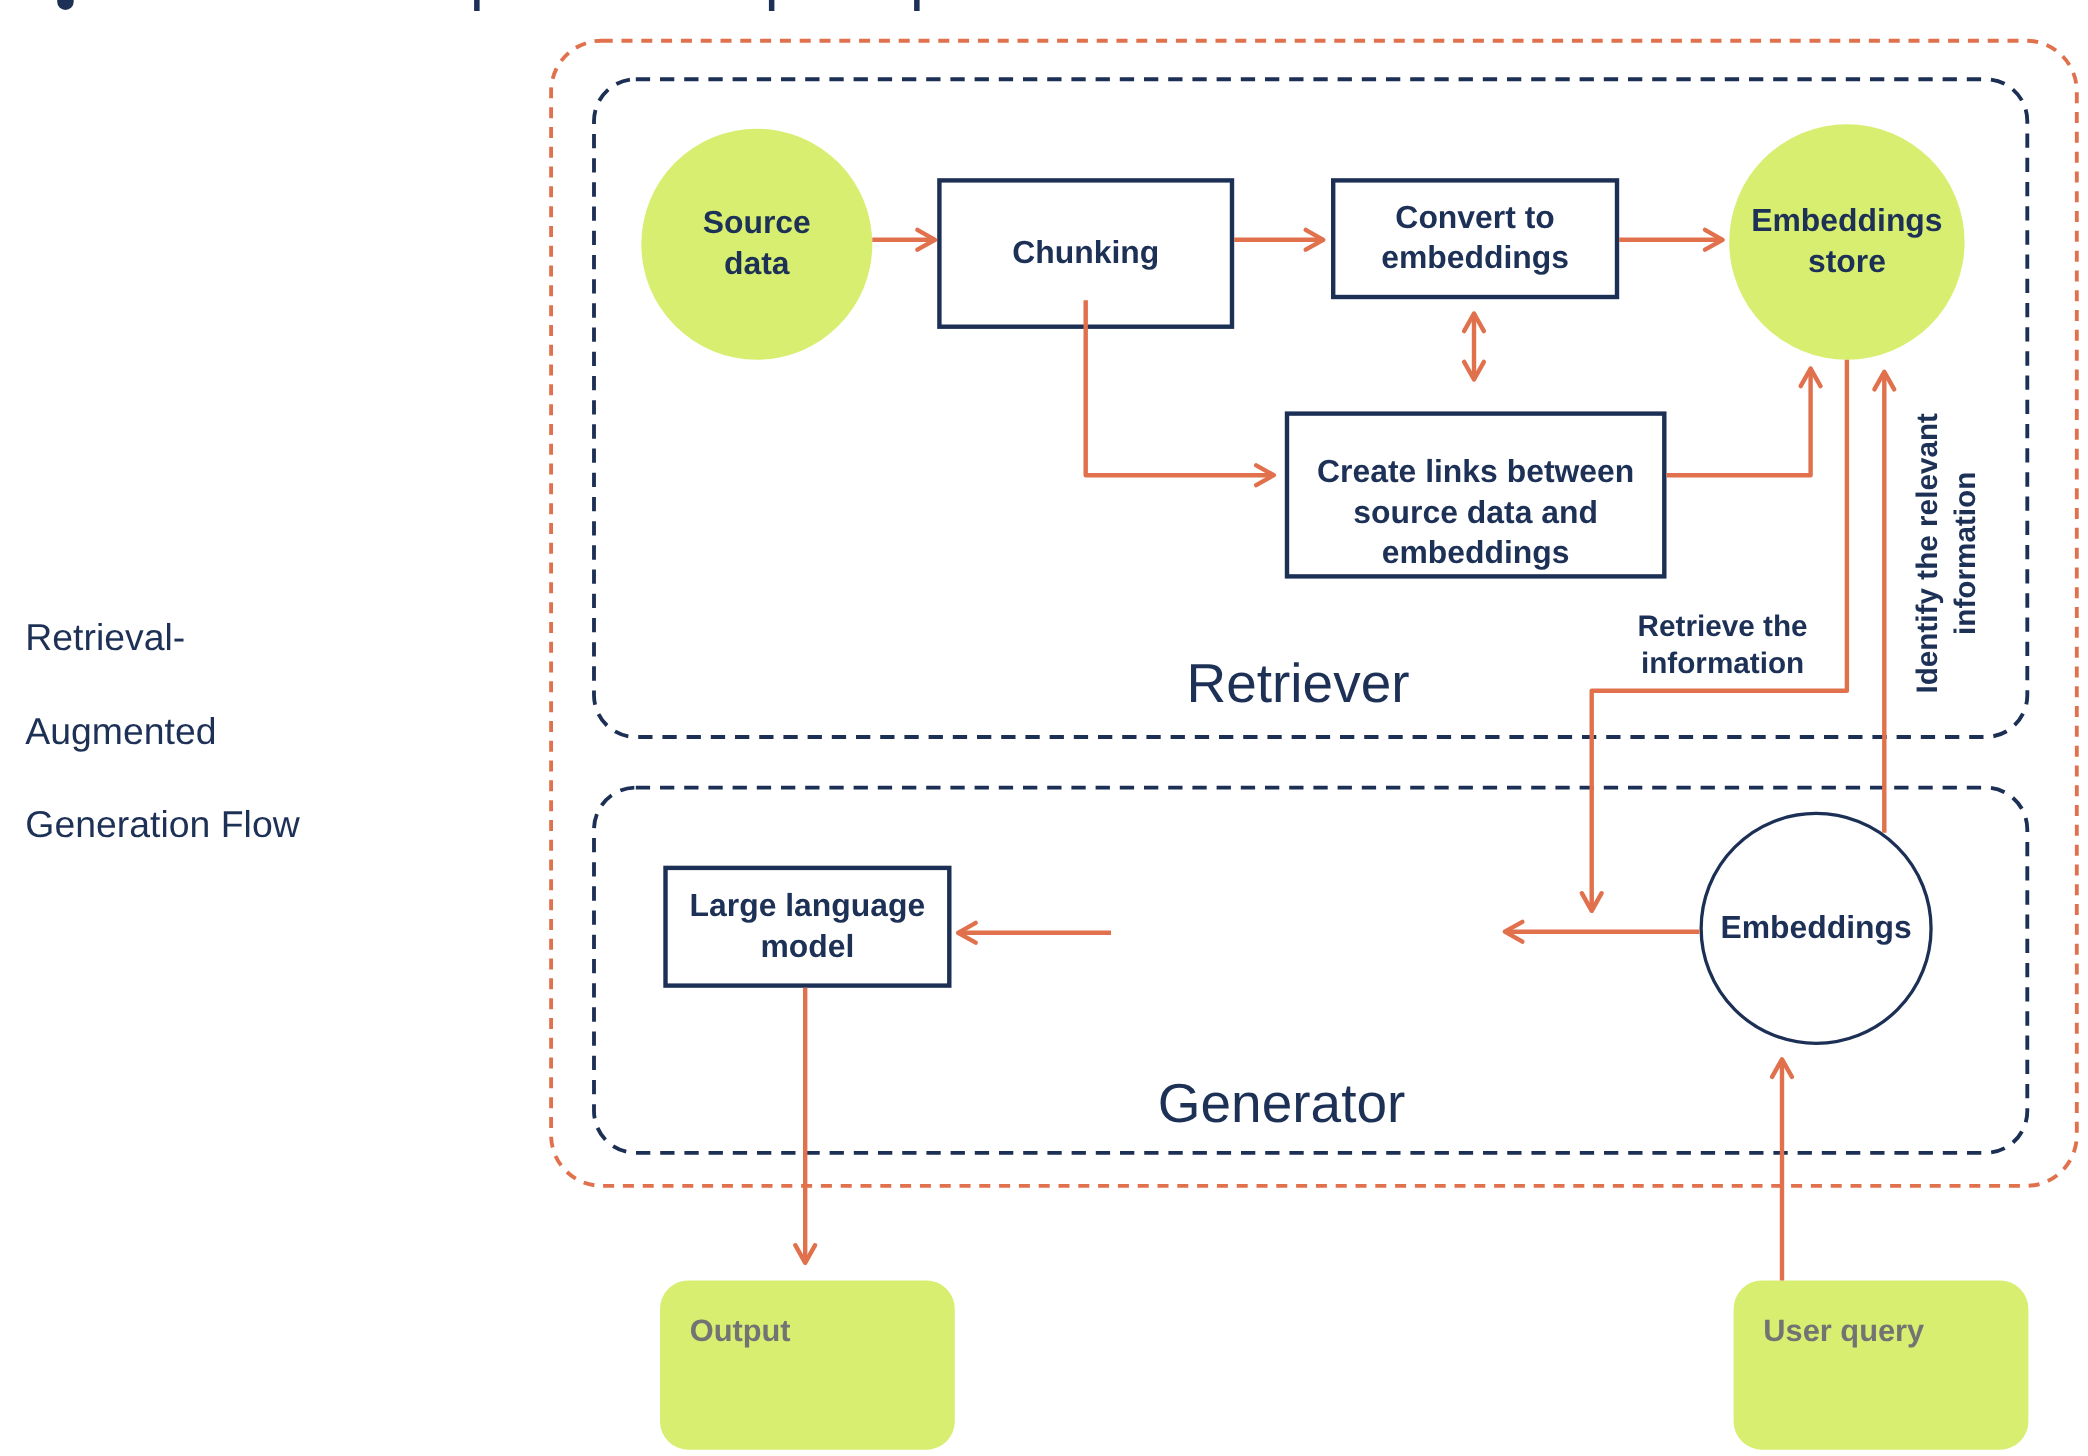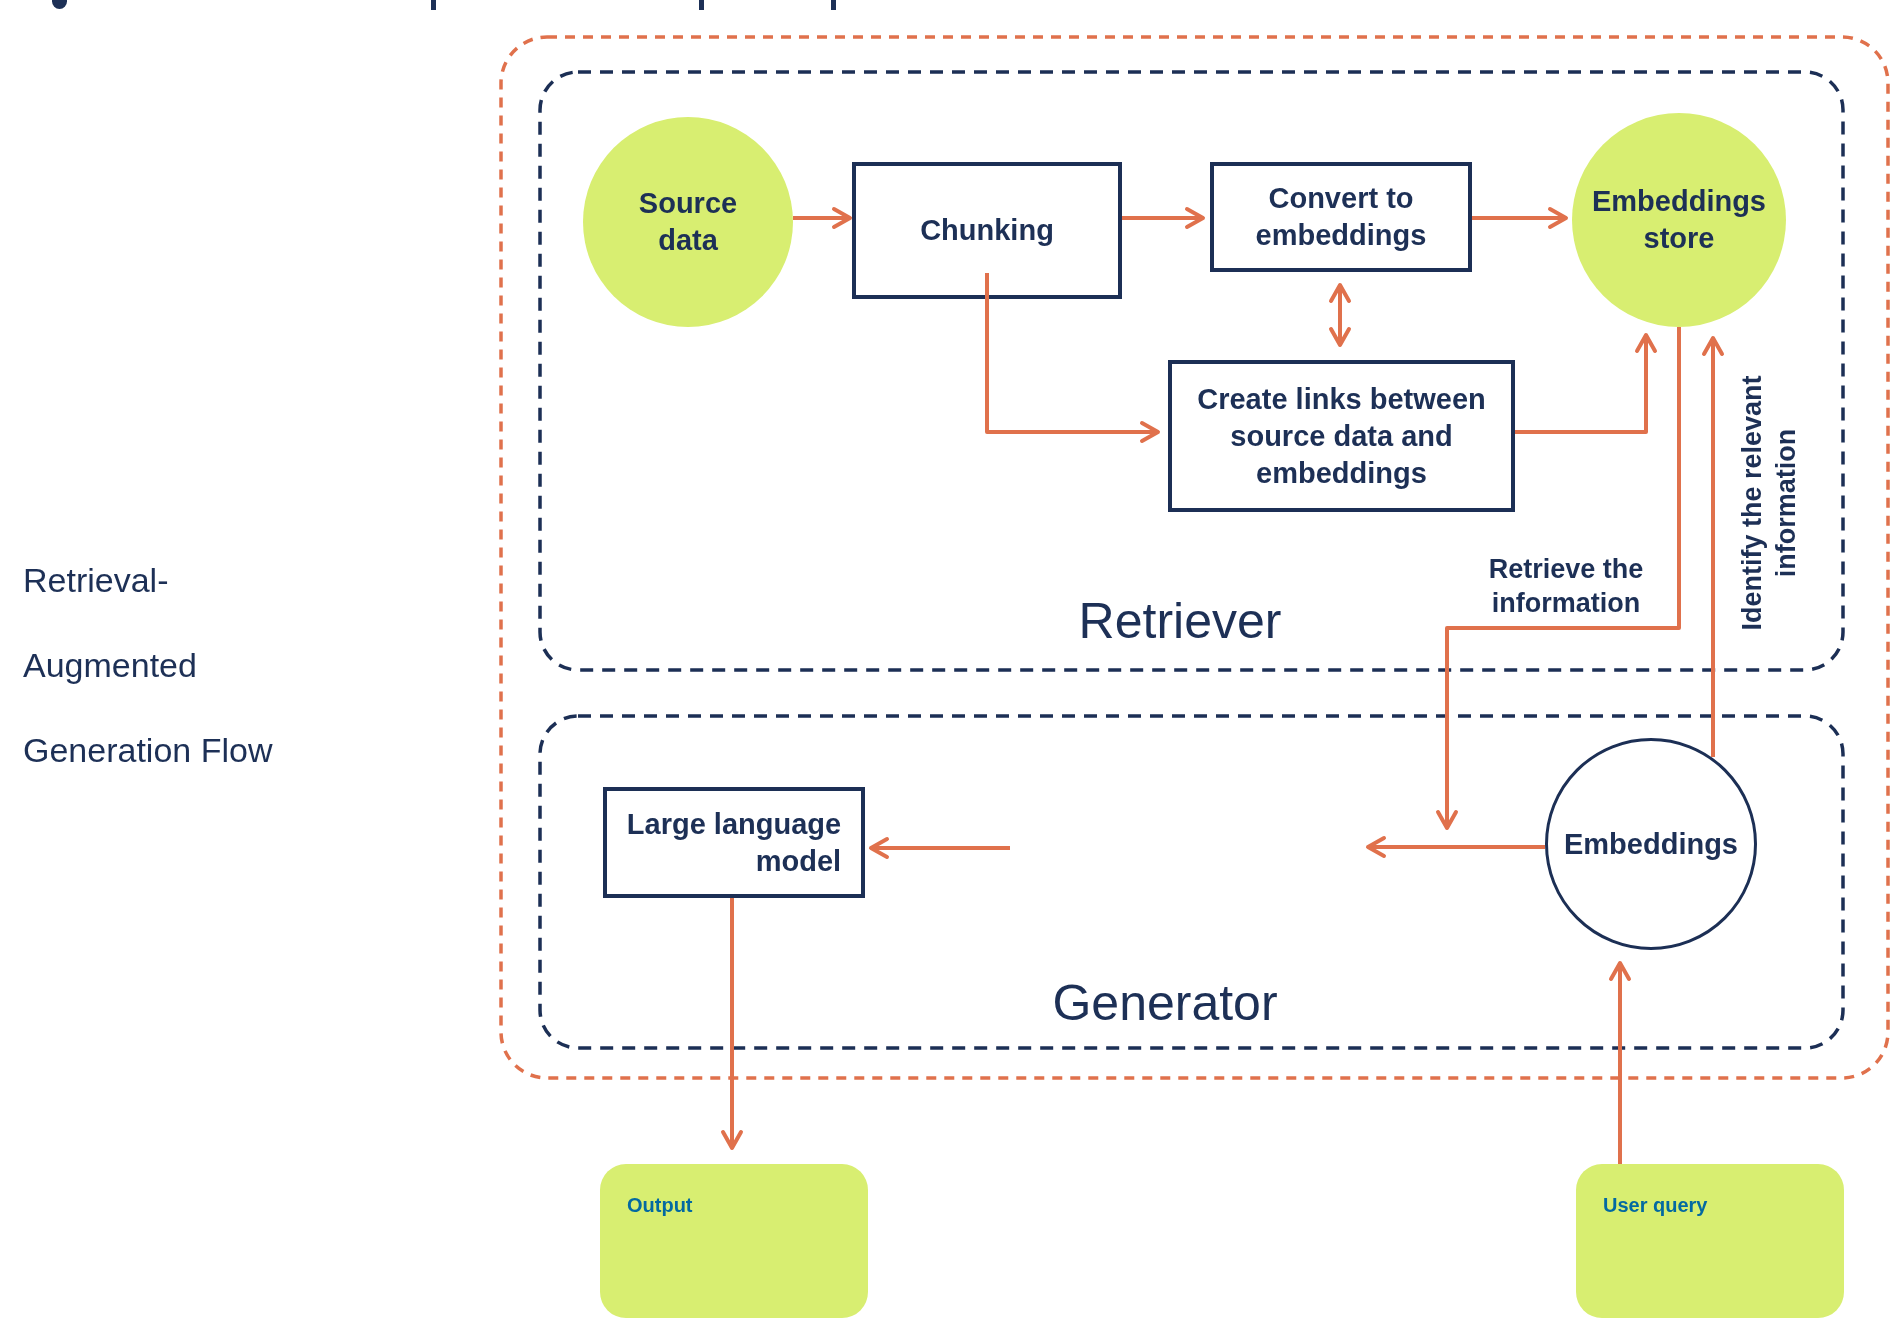--- a/index.html
+++ b/index.html
@@ -18,21 +18,21 @@
   .frame-orange{stroke:var(--orange);stroke-dasharray:10 8;}
   .frame-navy{stroke:var(--navy-border);stroke-dasharray:13 9;}
   .arrow{fill:none;stroke:var(--orange);stroke-width:4px;stroke-linejoin:round;stroke-linecap:butt;}
   .node{position:absolute;z-index:2;display:flex;align-items:center;justify-content:center;box-sizing:border-box;text-align:center;}
   .node-label{white-space:pre-line;font-size:29px;line-height:37px;font-weight:600;color:var(--navy);}
   .circle{border-radius:50%;}
   .circle-lime{background:var(--lime);justify-content:center;}
   .circle-white{background:var(--white);border:3.5px solid var(--navy-border);}
   .rect-node{background:var(--white);border:4px solid var(--navy-border);}
   .card{background:var(--lime);border-radius:26px;display:block;}
-  .card .card-title{position:absolute;left:27px;top:30px;font-size:20px;font-weight:600;color:#0369a1;}
+  .card .card-title{position:absolute;left:27px;top:30px;font-size:28px;font-weight:600;color:#737373;}
   .card .bars{position:absolute;left:27px;top:80px;width:213px;}
   .card .bar{height:11px;border-radius:6px;background:var(--white);margin-bottom:7px;}
   .section-label{position:absolute;z-index:4;font-size:50px;font-weight:400;color:var(--navy);text-align:center;}
   .edge-label{position:absolute;z-index:4;font-size:27px;line-height:34px;font-weight:600;color:var(--navy);text-align:center;white-space:pre-line;}
   #identify-label{transform:rotate(-90deg);transform-origin:center center;width:300px;}
   #page-title{position:absolute;left:23px;top:538px;z-index:4;font-size:34px;line-height:85px;font-weight:500;color:var(--navy);white-space:pre-line;}
   .crop-mark{position:absolute;top:0;background:var(--navy);z-index:5;}
   .crop-dot{left:52px;width:15px;height:9px;border-radius:0 0 8px 8px;}
   .crop-bar1{left:431px;width:5px;height:10px;}
   .crop-bar2{left:699px;width:5px;height:10px;}
@@ -70,28 +70,28 @@
   <div class="node rect-node" style="left:1210px;top:162px;width:262px;height:110px;">
     <span class="node-label">Convert to
 embeddings</span>
   </div>
 
   <div class="node circle circle-lime" style="left:1572px;top:113px;width:214px;height:214px;">
     <span class="node-label">Embeddings
 store</span>
   </div>
 
-  <div class="node rect-node" style="left:1168px;top:360px;width:347px;height:152px;">
+  <div class="node rect-node" style="left:1168px;top:374px;width:347px;height:152px;align-items:flex-end;">
     <span class="node-label">Create links between
 source data and
 embeddings</span>
   </div>
 
 
-  <div class="node rect-node" style="left:603px;top:787px;width:262px;height:111px;text-align:right;">
+  <div class="node rect-node" style="left:603px;top:787px;width:262px;height:111px;">
     <span class="node-label">Large language
 model</span>
   </div>
 
   <div class="node circle circle-white" style="left:1545px;top:738px;width:212px;height:212px;">
     <span class="node-label">Embeddings</span>
   </div>
 
   <div class="node card" style="left:600px;top:1164px;width:268px;height:154px;">
     <span class="card-title">Output</span>

